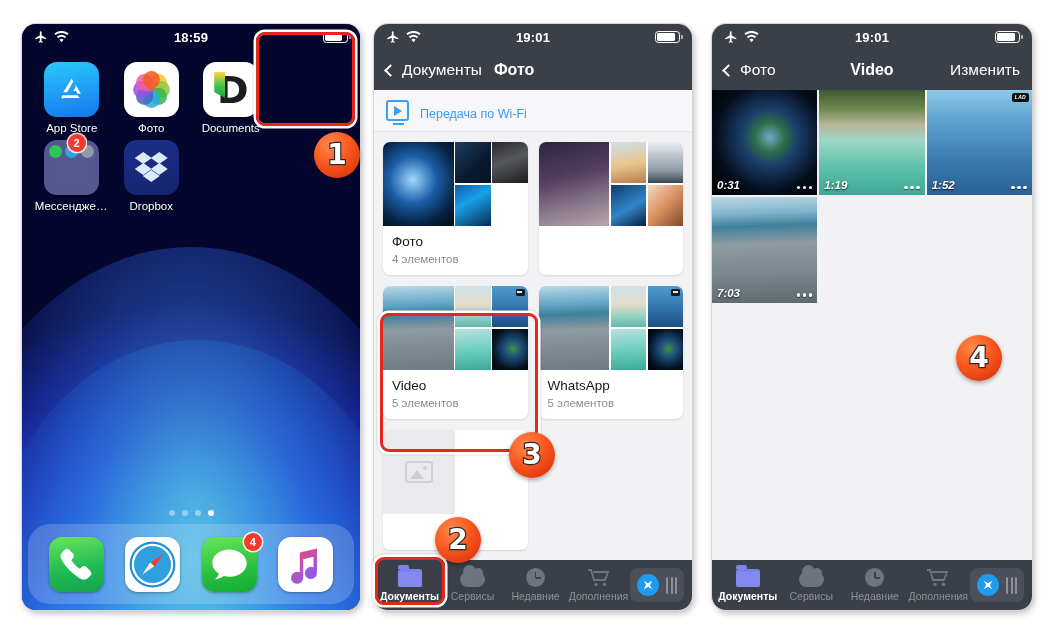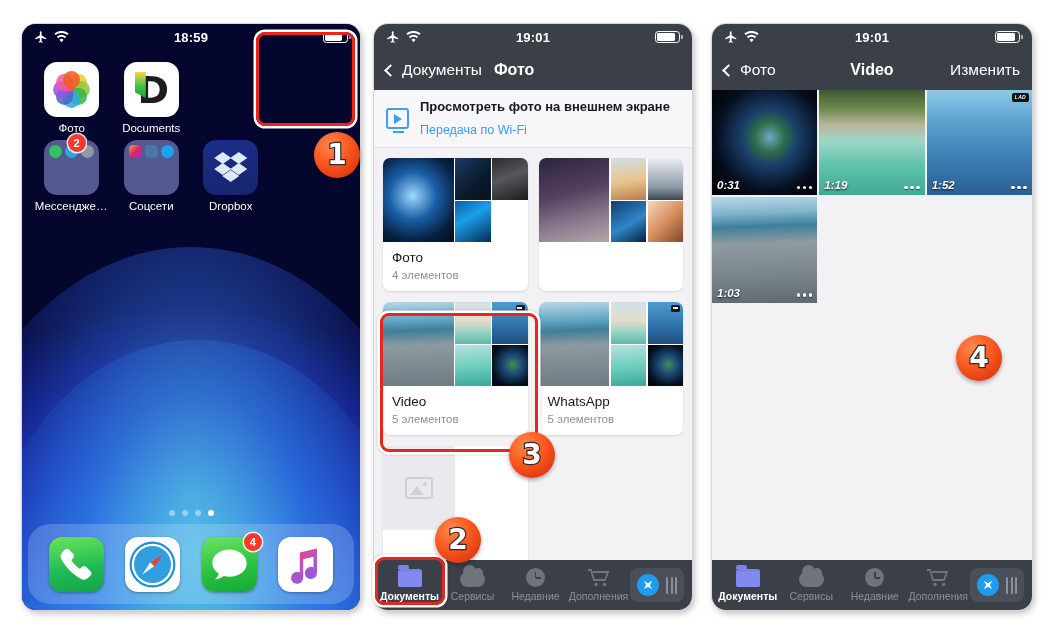--- a/index.html
+++ b/index.html
@@ -397,20 +397,28 @@
         <div class="batt">
             <i style="width:82%"></i>
           </div>
       </div>
     </div>
 
     <div class="icongrid">
       <div class="irow">
 
 
+        <div class="icell">
+          <div class="iart ic-appstore">
+            <svg viewBox="0 0 40 40">
+                <path fill="#fff" d="M20.2 7.8l1.8 3.1-7 12.1h-4.4l9.6-15.2zM13.2 26.7h13.9l1.8 3.1H11.4l1.8-3.1zM24.6 14.2l6.1 10.6h-3.8l-1.8-3.1h-2.9l2.4-4.2 0-3.3zM9.9 26.7h3.2l-1.6 2.8a1.6 1.6 0 1 1-2.8-1.6l1.2-1.2z"></path>
+              </svg>
+          </div>
+          <div class="ilabel">App Store</div>
+        </div>
 
         <div class="icell">
           <div class="iart ic-photos">
             <div class="petal" style="background:#f7c92b;transform:rotate(0deg) translate(7px,-7px)"></div>
             <div class="petal" style="background:#8ec63f;transform:rotate(45deg) translate(7px,-7px)"></div>
             <div class="petal" style="background:#39b54a;transform:rotate(90deg) translate(7px,-7px)"></div>
             <div class="petal" style="background:#29abe2;transform:rotate(135deg) translate(7px,-7px)"></div>
             <div class="petal" style="background:#4a64c4;transform:rotate(180deg) translate(7px,-7px)"></div>
             <div class="petal" style="background:#9b51e0;transform:rotate(225deg) translate(7px,-7px)"></div>
             <div class="petal" style="background:#ef5ba1;transform:rotate(270deg) translate(7px,-7px)"></div>
@@ -433,28 +441,20 @@
         <div class="icell">
           <div class="badge-red" style="right:26px;top:0">2</div>
           <div class="iart ic-folder">
             <div class="mini" style="background:#2ec65a;border-radius:50%"></div>
             <div class="mini" style="background:#2ca5e0;border-radius:50%"></div>
             <div class="mini" style="background:#8e9aa8;border-radius:50%"></div>
           </div>
           <div class="ilabel">Мессенджеры</div>
         </div>
 
-        <div class="icell">
-          <div class="iart ic-folder">
-            <div class="mini" style="background:linear-gradient(135deg,#f7a03c,#d6276e,#8a3ab9);border-radius:4px"></div>
-            <div class="mini" style="background:#4a76a8;border-radius:4px"></div>
-            <div class="mini" style="background:#1da1f2;border-radius:50%"></div>
-          </div>
-          <div class="ilabel">Соцсети</div>
-        </div>
 
         <div class="icell">
           <div class="iart ic-dropbox">
             <div class="dbx">
               <span style="left:-1px;top:0"></span>
               <span style="left:15px;top:0"></span>
               <span style="left:-1px;top:11px"></span>
               <span style="left:15px;top:11px"></span>
               <span style="left:7px;top:18px"></span>
             </div>
@@ -540,21 +540,20 @@
         <div class="nav-back">
           <span class="chev"></span>
           <span class="nav-backlabel">Документы</span>
         </div>
         <div class="nav-title ml">Фото</div>
       </div>
 
       <div class="wifi-banner">
         <div class="wifi-ico"></div>
         <div>
-          <div class="wifi-t1">Просмотреть фото на внешнем экране</div>
           <div class="wifi-t2">Передача по Wi-Fi</div>
         </div>
       </div>
 
       <div class="scroll">
         <div class="cardgrid">
 
           <div class="fcard">
             <div class="fthumbs">
               <div class="big" style="background:radial-gradient(circle at 42% 45%, #9fd9ff 0%, #1b5fa8 38%, #062242 72%, #010a18 100%)"></div>
@@ -707,21 +706,21 @@
             <span class="vdur">1:52</span>
             <span class="vdots">
                 <i></i>
                 <i></i>
                 <i></i>
               </span>
           </div>
 
 
           <div class="vcell" style="background:linear-gradient(178deg,#bcd8e8 0%,#7fb4cc 16%,#3f7f9b 28%,#8e9ba1 44%,#7c878e 70%,#5f6a70 100%)">
-            <span class="vdur">1:03</span>
+            <span class="vdur">7:03</span>
             <span class="vdots">
                 <i></i>
                 <i></i>
                 <i></i>
               </span>
           </div>
         </div>
       </div>
 
       <div class="tabbar">

